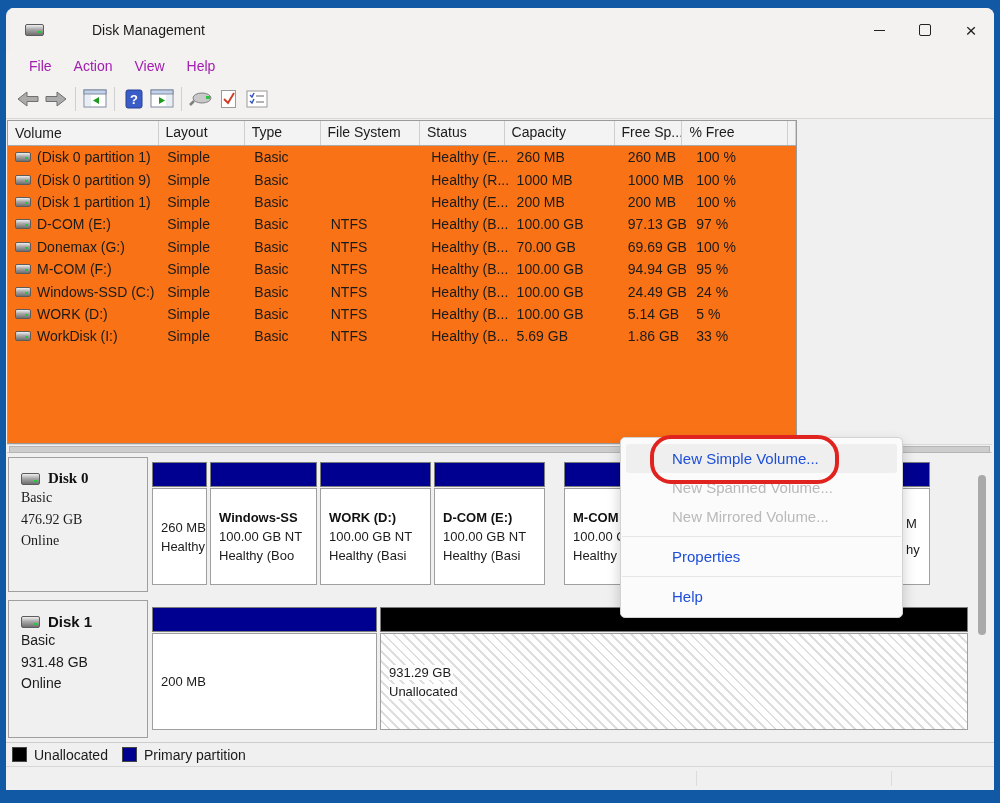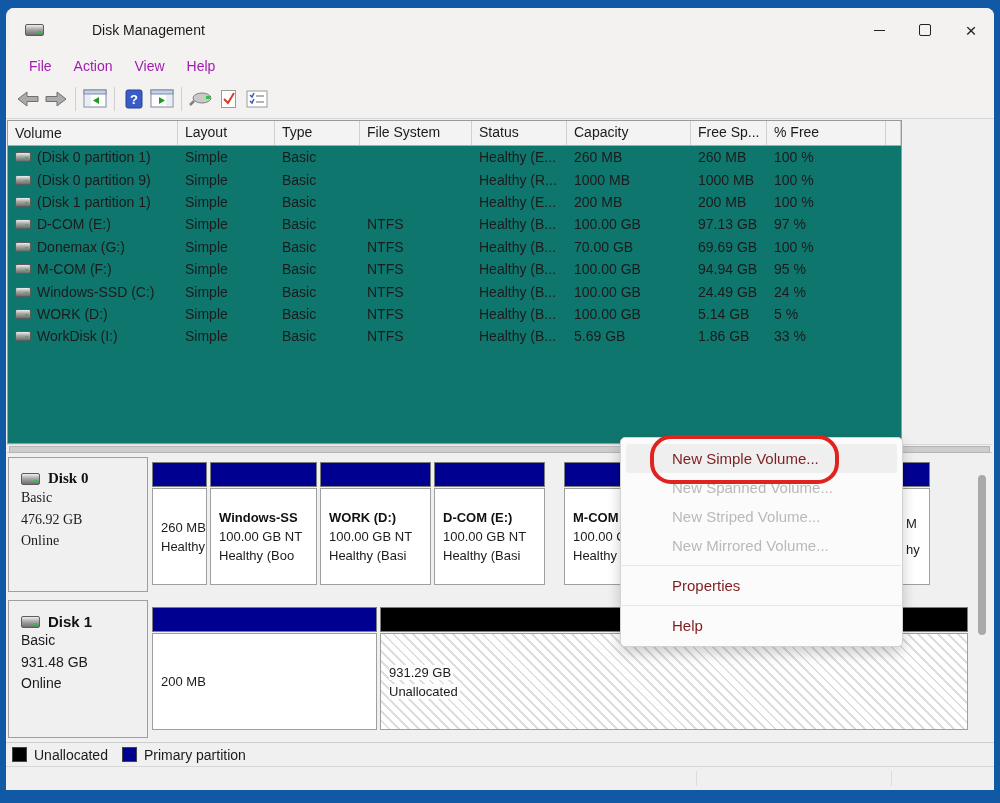--- a/index.html
+++ b/index.html
@@ -27,21 +27,21 @@
   .menubar{position:absolute;left:0;top:44px;width:100%;height:27px;background:#f3f2f1;
     display:flex;align-items:center;padding-left:12px;box-sizing:border-box;}
   .menu-item{font-size:14px;color:#a21caf;padding:3px 11px;cursor:default;}
 
   .toolbar{position:absolute;left:0;top:71px;width:100%;height:40px;background:#f3f2f1;
     display:flex;align-items:center;padding-left:8px;box-sizing:border-box;border-bottom:1px solid #d8d7d6;}
   .tb-btn{width:28px;height:28px;display:flex;align-items:center;justify-content:center;border-radius:3px;}
   .tb-sep{width:1px;height:24px;background:#cfcfcf;margin:0 5px;}
 
   
-  .listview{position:absolute;left:1px;top:112px;width:895px;height:324px;background:#0f766e;
+  .listview{position:absolute;left:1px;top:112px;width:790px;height:324px;background:#f97316;
     border:1px solid #9a9a9a;box-sizing:border-box;overflow:hidden;}
   .lv-header{display:flex;height:24px;background:#f4f3f3;border-bottom:1px solid #aaa;}
   .lv-h{font-size:14px;color:#1b1b1b;line-height:23px;padding-left:7px;box-sizing:border-box;
     border-right:1px solid #cfcfcf;white-space:nowrap;overflow:hidden;}
   .lv-row{display:flex;height:22.4px;align-items:center;}
   .lv-c{font-size:14px;color:#1b1b1b;padding-left:7px;box-sizing:border-box;white-space:nowrap;overflow:hidden;}
   .c0{width:170px;display:flex;align-items:center;gap:6px;}
   .c1{width:97px;}.c2{width:85px;}.c3{width:112px;}.c4{width:95px;}
   .c5{width:124px;}.c6{width:76px;}.c7{width:119px;}.c8{flex:1;}
 
@@ -81,21 +81,21 @@
   .legend-label{font-size:14px;color:#1b1b1b;}
   .statusbar{position:absolute;left:0;top:758px;width:100%;height:24px;background:#f0f0f0;
     border-top:1px solid #d7d7d7;}
   .statusbar .div1{position:absolute;left:690px;top:4px;width:1px;height:15px;background:#dcdcdc;}
   .statusbar .div2{position:absolute;left:885px;top:4px;width:1px;height:15px;background:#dcdcdc;}
 
   
   .ctxmenu{position:absolute;left:614px;top:429px;width:283px;background:#fbfbfb;
     border:1px solid #d2d2d2;border-radius:5px;box-shadow:0 6px 14px rgba(0,0,0,.20);
     padding:6px 0;box-sizing:border-box;z-index:50;}
-  .ctx-item{height:29px;line-height:29px;font-size:15px;color:#7f1d1d;padding-left:46px;
+  .ctx-item{height:29px;line-height:29px;font-size:15px;color:#1d4ed8;padding-left:46px;
     white-space:nowrap;margin:0 5px;border-radius:3px;}
   .ctx-item.hl{background:#efefef;}
   .ctx-item.disabled{color:#b9b9b9;}
   .ctx-sep{height:1px;background:#e6e6e6;margin:5px 1px;}
 
   .annotation{position:absolute;left:644px;top:427px;width:181px;height:41px;
     border:4px solid #e0231e;border-radius:21px;z-index:60;pointer-events:none;}
 </style>
 </head>
 <body>
@@ -415,21 +415,20 @@
     </div>
 
     <div class="statusbar">
       <span class="div1"></span>
       <span class="div2"></span>
     </div>
 
     <div class="ctxmenu">
       <div class="ctx-item hl">New Simple Volume...</div>
       <div class="ctx-item disabled">New Spanned Volume...</div>
-      <div class="ctx-item disabled">New Striped Volume...</div>
       <div class="ctx-item disabled">New Mirrored Volume...</div>
       <div class="ctx-sep"></div>
       <div class="ctx-item">Properties</div>
       <div class="ctx-sep"></div>
       <div class="ctx-item">Help</div>
     </div>
 
     <div class="annotation"></div>
 
   </div>

